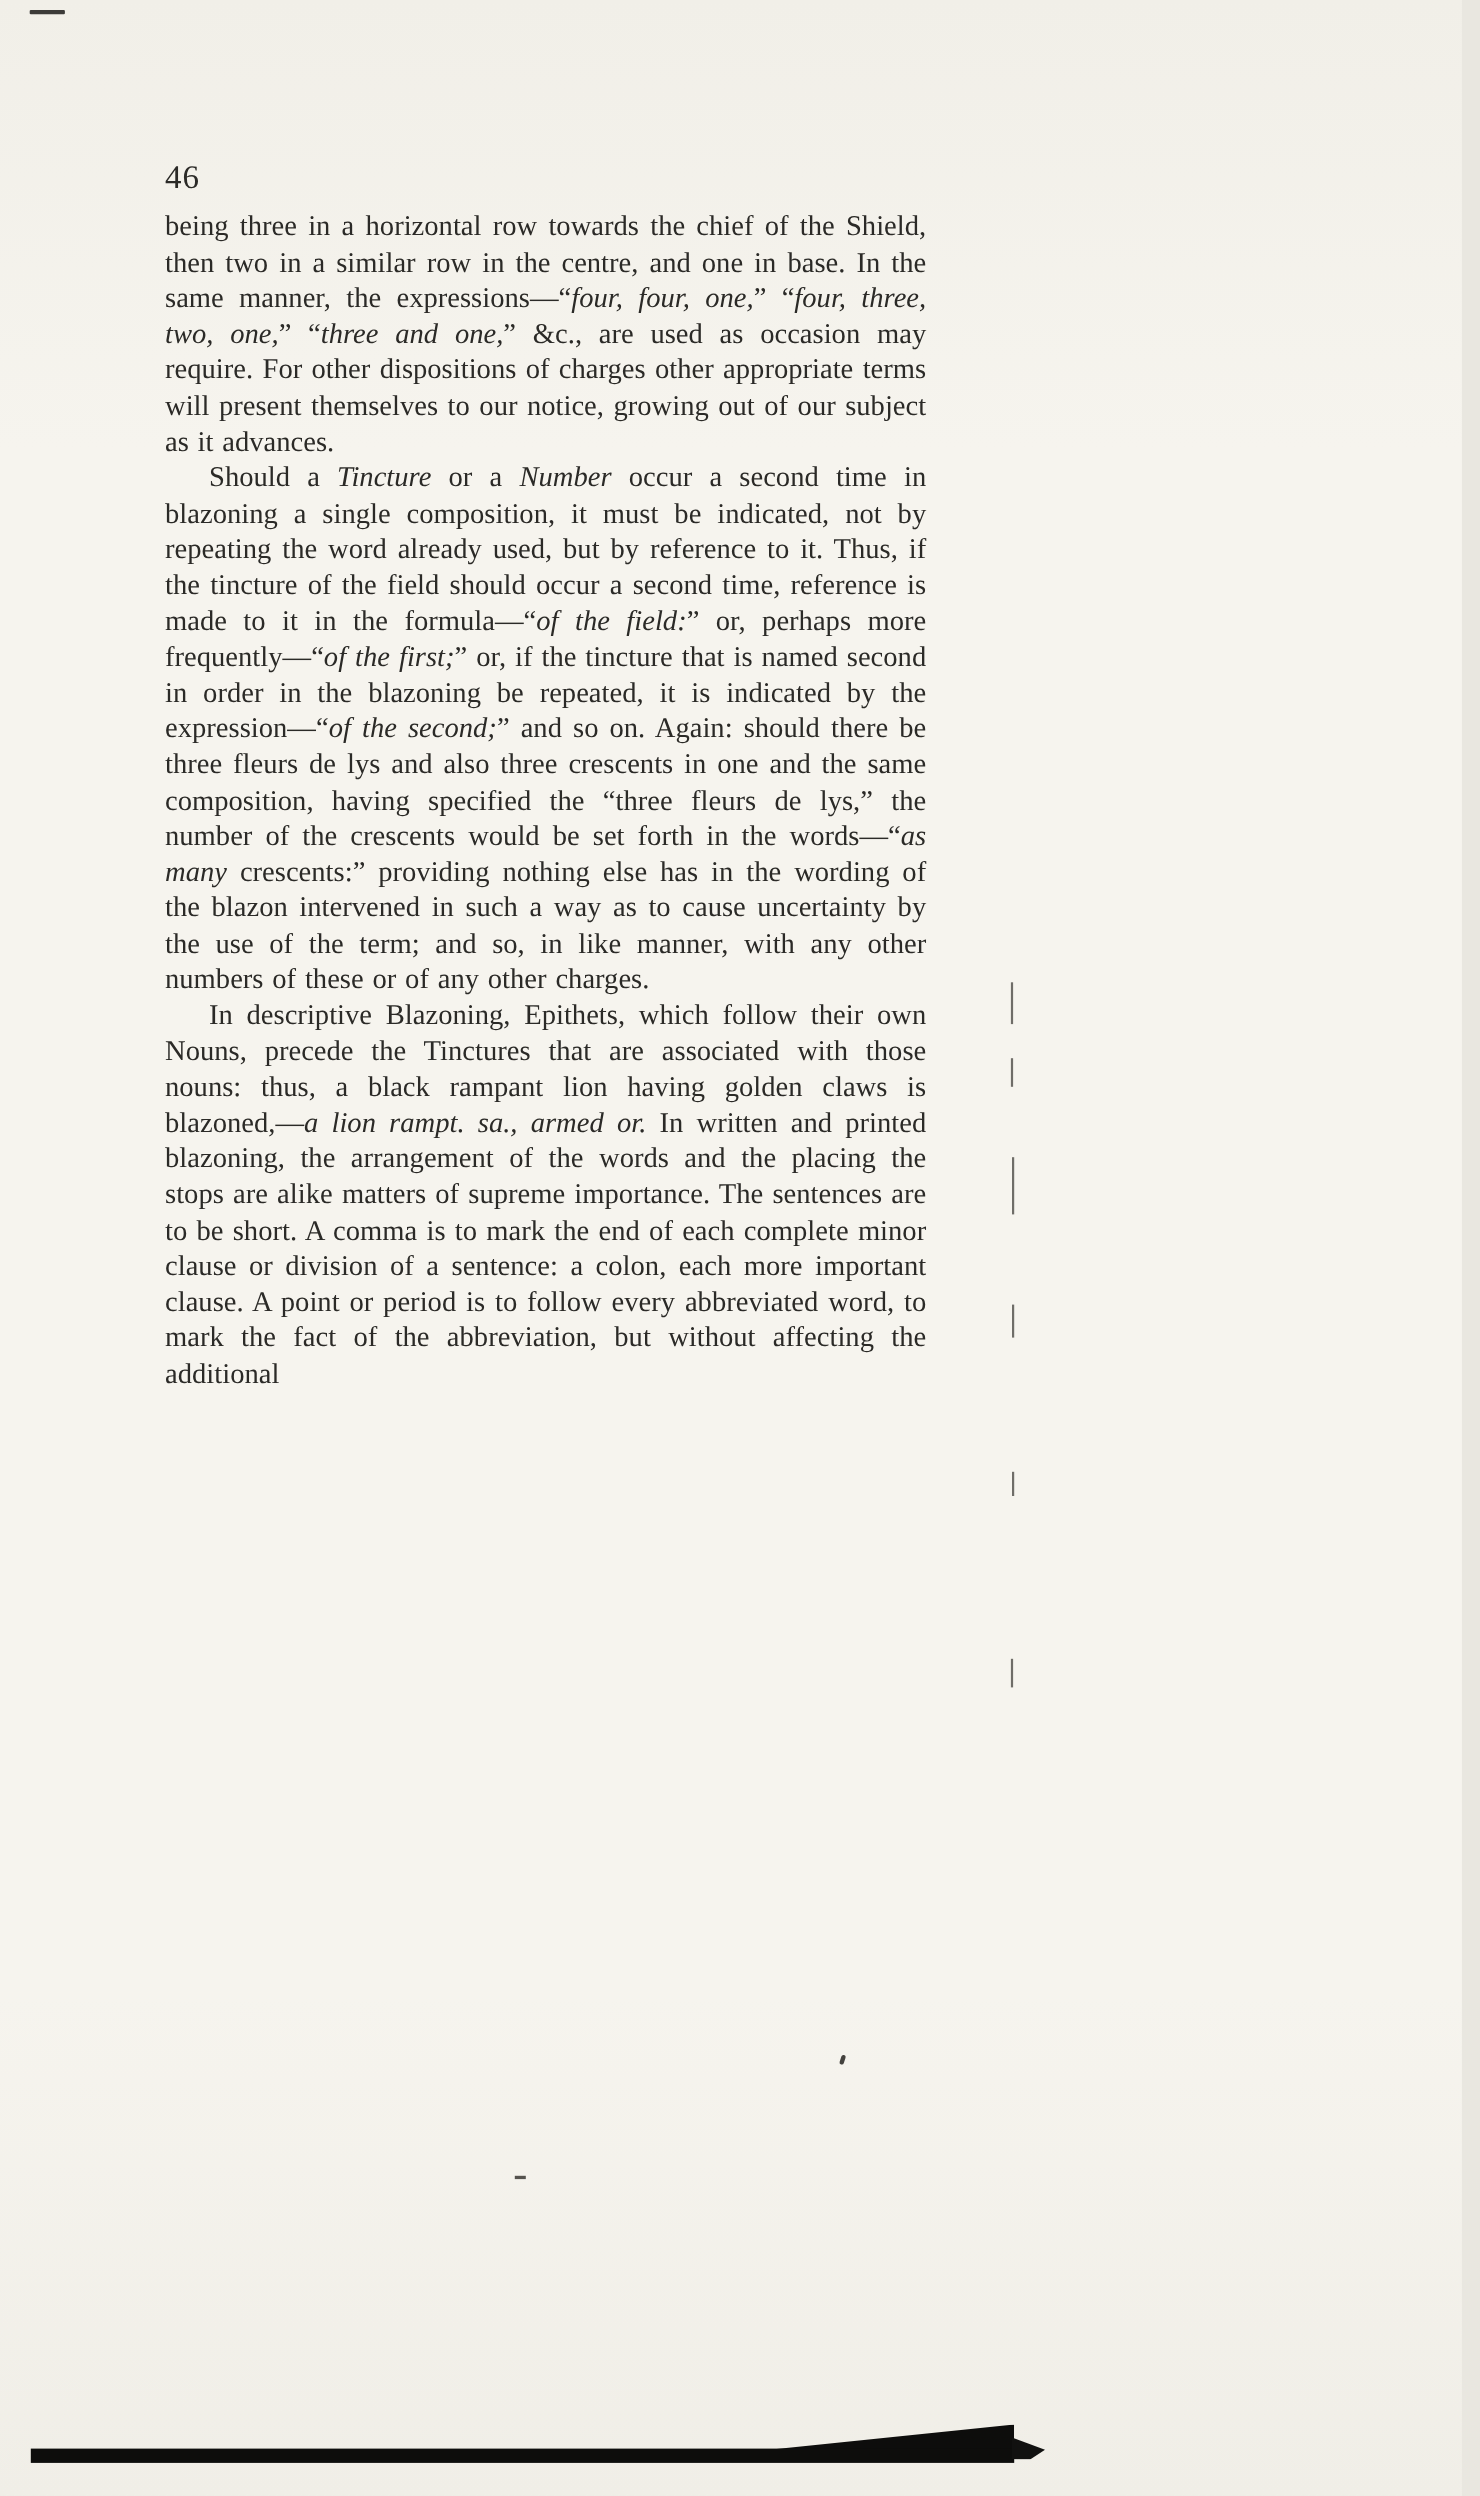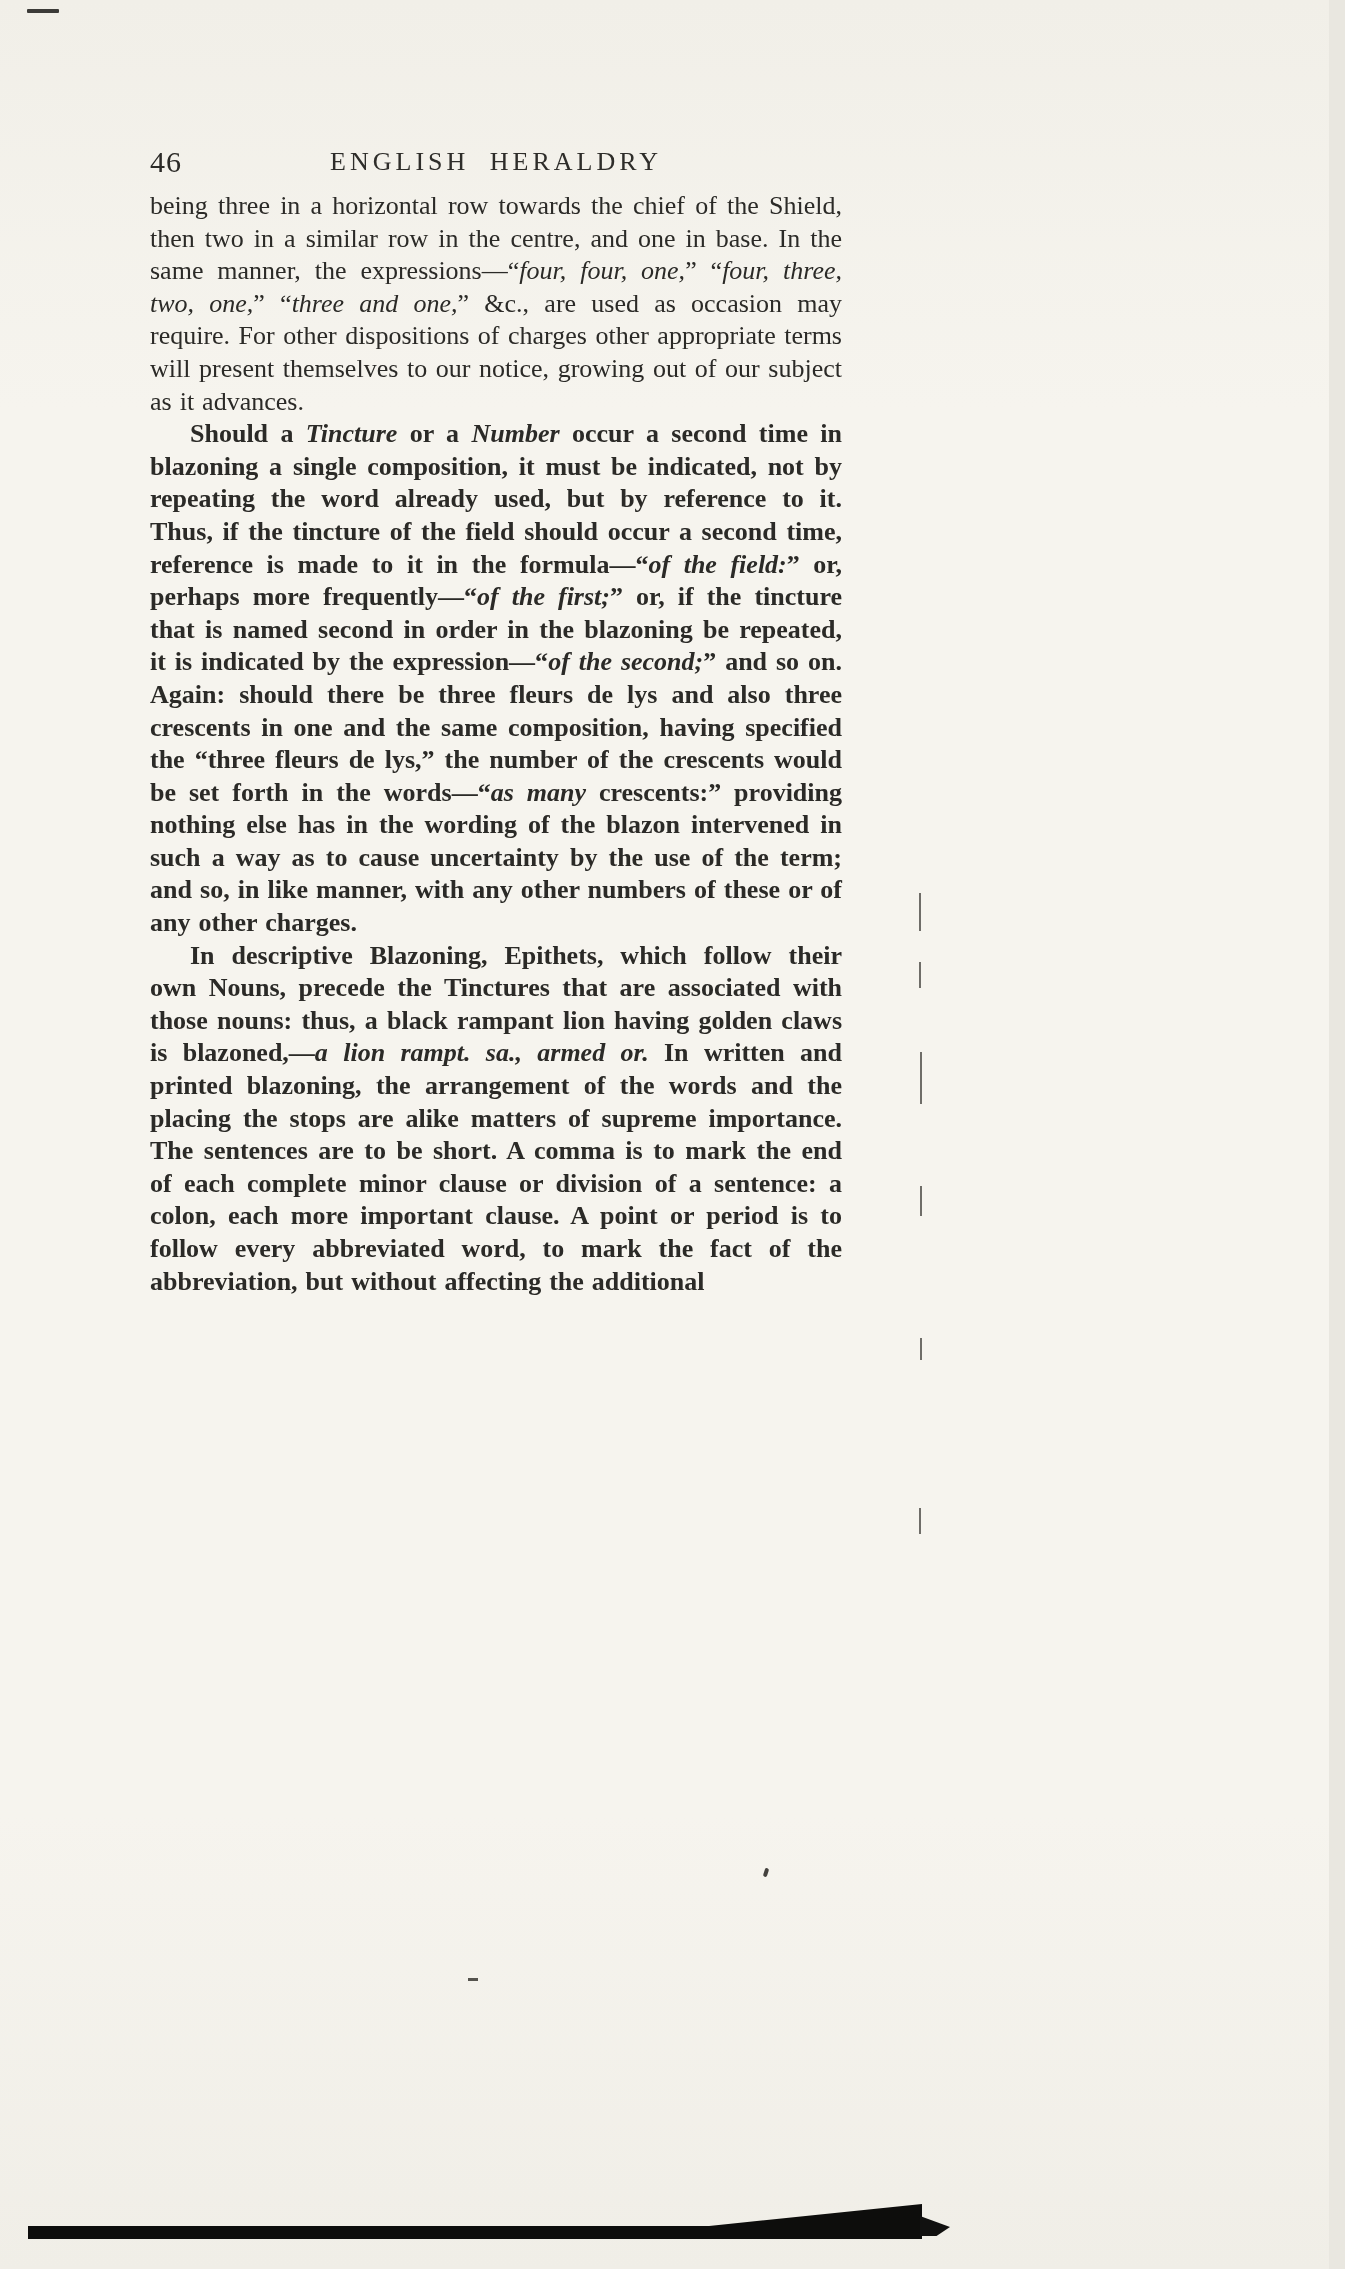--- a/index.html
+++ b/index.html
@@ -51,21 +51,20 @@
     line-height: 32.6px;
     text-align: justify;
     color: #2b2a27;
     word-spacing: 1.5px;
   }
   .body-text p {
     margin: 0;
   }
   .body-text p.indent {
     text-indent: 40px;
-    font-weight: bold;
   }
   .body-text i {
     font-style: italic;
     margin-top: 32px;
   }
   
   .mark-top-left {
     position: absolute;
     left: 27px;
     top: 9px;
@@ -132,21 +131,20 @@
 </style>
 </head>
 <body>
 
 <div class="page">
 
   <div class="mark-top-left"></div>
 
   <div class="header-row">
     <div class="page-number">46</div>
-    <div class="running-title">ENGLISH HERALDRY</div>
   </div>
 
   <div class="body-text">
       <p class=""><span>being three in a horizontal row towards the chief of the Shield, then two in a similar row in the centre, and one in base.  In the same manner, the expressions—“</span><i>four, four, one,</i><span>” “</span><i>four, three, two, one,</i><span>” “</span><i>three and one,</i><span>” &amp;c., are used as occasion may require.  For other dispositions of charges other appropriate terms will present themselves to our notice, growing out of our subject as it advances.</span></p>
       <p class="indent"><span>Should a </span><i>Tincture</i><span> or a </span><i>Number</i><span> occur a second time in blazoning a single composition, it must be indicated, not by repeating the word already used, but by reference to it.  Thus, if the tincture of the field should occur a second time, reference is made to it in the formula—“</span><i>of the field:</i><span>” or, perhaps more frequently—“</span><i>of the first;</i><span>” or, if the tincture that is named second in order in the blazoning be repeated, it is indicated by the expression—“</span><i>of the second;</i><span>” and so on.  Again: should there be three fleurs de lys and also three crescents in one and the same composition, having specified the “three fleurs de lys,” the number of the crescents would be set forth in the words—“</span><i>as many</i><span> crescents:” providing nothing else has in the wording of the blazon intervened in such a way as to cause uncertainty by the use of the term; and so, in like manner, with any other numbers of these or of any other charges.</span></p>
       <p class="indent"><span>In descriptive Blazoning, Epithets, which follow their own Nouns, precede the Tinctures that are associated with those nouns: thus, a black rampant lion having golden claws is blazoned,—</span><i>a lion rampt. sa., armed or.</i><span>  In written and printed blazoning, the arrangement of the words and the placing the stops are alike matters of supreme importance.  The sentences are to be short.  A comma is to mark the end of each complete minor clause or division of a sentence: a colon, each more important clause.  A point or period is to follow every abbreviated word, to mark the fact of the abbreviation, but without affecting the additional</span></p>
     </div>
 
   <div class="edge-tick tick-1"></div>
   <div class="edge-tick tick-2"></div>

